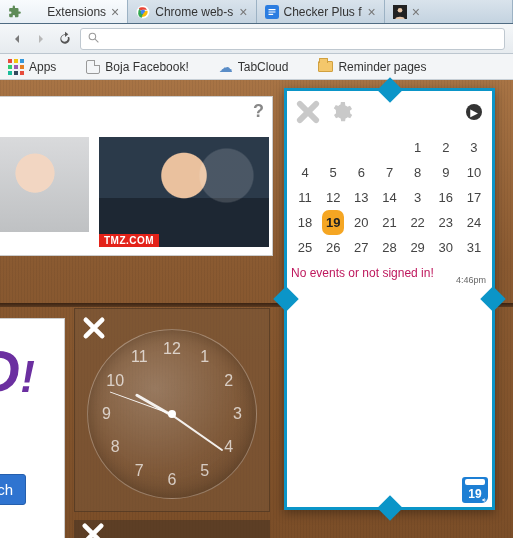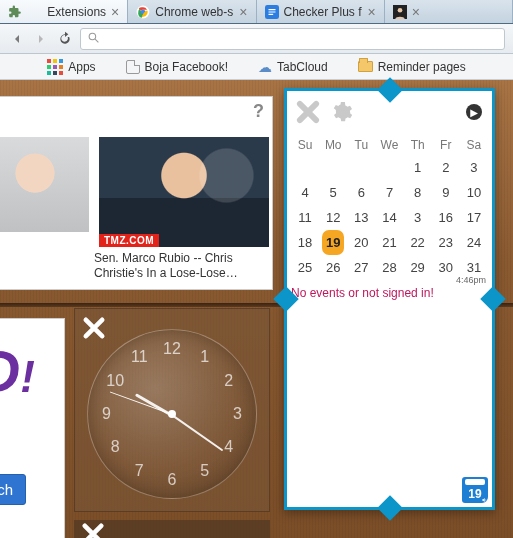--- a/index.html
+++ b/index.html
@@ -66,21 +66,20 @@
   .bookmarks {
     display: flex;
     align-items: center;
     gap: 30px;
     height: 26px;
     padding: 0 8px;
     background: #f3f5f7;
     border-bottom: 1px solid #c7cfd6;
     font-size: 12px;
     color: #333;
-    justify-content: center;
   }
   .bm-item { display: flex; align-items: center; gap: 5px; }
   .apps-icon {
     width: 16px; height: 16px;
     display: grid; grid-template-columns: repeat(3,4px); grid-template-rows: repeat(3,4px);
     gap: 2px;
   }
   .apps-icon span:nth-child(1){background:#e74c3c}
   .apps-icon span:nth-child(2){background:#f1c40f}
   .apps-icon span:nth-child(3){background:#3498db}
@@ -356,21 +355,20 @@
       <div class="news-img">
           <div class="img-fill face1"></div>
         </div>
       <div class="news-img main">
         <div class="img-fill face2"></div>
         <div class="tmz-badge">TMZ.COM</div>
       </div>
     </div>
     <div style="display:flex;">
       <div style="width:95px;"></div>
-      <div class="news-caption news-caption-wrap">Sen. Marco Rubio -- Chris Christie's In a Lose-Lose…</div>
     </div>
   </div>
 
   <div class="yahoo-widget">
     <div class="yahoo-logo">D<span>!</span></div>
     <button class="search-btn">arch</button>
   </div>
 
   <div class="clock-widget">
     <div class="close-x cw-close">
@@ -418,29 +416,20 @@
           </svg>
       </div>
       <div class="cal-gear">
         <svg class="gear-svg" viewBox="0 0 24 24">
             <path fill="#c9c9c9" d="M12 8a4 4 0 1 0 0 8 4 4 0 0 0 0-8zm9 4a7.9 7.9 0 0 0-.1-1.3l2.1-1.6-2-3.4-2.5 1a7.7 7.7 0 0 0-2.2-1.3L15.9 2h-4l-.4 2.6a7.7 7.7 0 0 0-2.2 1.3l-2.5-1-2 3.4 2.1 1.6A8 8 0 0 0 7 12c0 .4 0 .9.1 1.3L5 14.9l2 3.4 2.5-1c.7.6 1.4 1 2.2 1.3l.4 2.6h4l.4-2.6c.8-.3 1.5-.7 2.2-1.3l2.5 1 2-3.4-2.1-1.6c0-.4.1-.9.1-1.3z"></path>
           </svg>
       </div>
       <div class="cal-next">▶</div>
     </div>
 
-    <div class="weekdays" id="weekdays">
-        <div>Su</div>
-        <div>Mo</div>
-        <div>Tu</div>
-        <div>We</div>
-        <div>Th</div>
-        <div>Fr</div>
-        <div>Sa</div>
-      </div>
     <div class="cal-body" id="calBody">
         <div class="weekrow">
           <div class="blank">.</div>
           <div class="blank">.</div>
           <div class="blank">.</div>
           <div class="blank">.</div>
           <div>1</div>
           <div>2</div>
           <div>3</div>
         </div>

